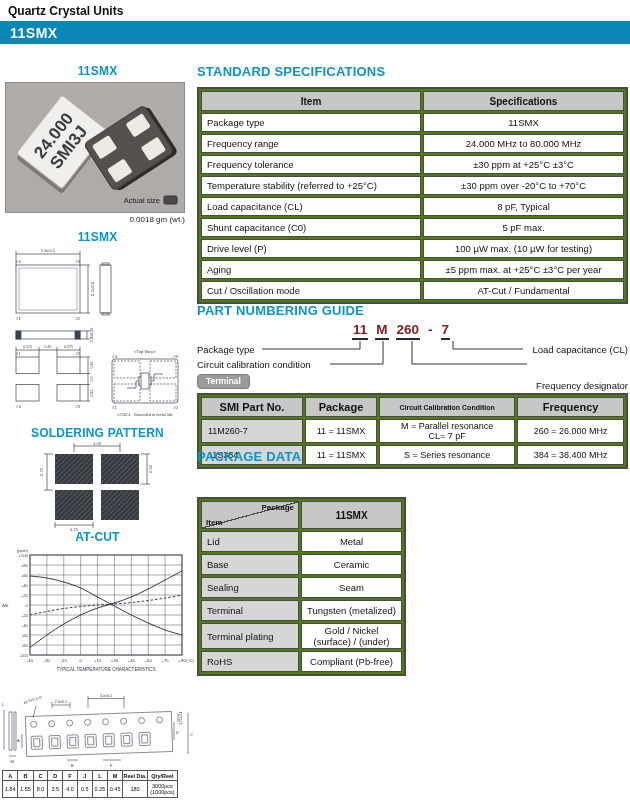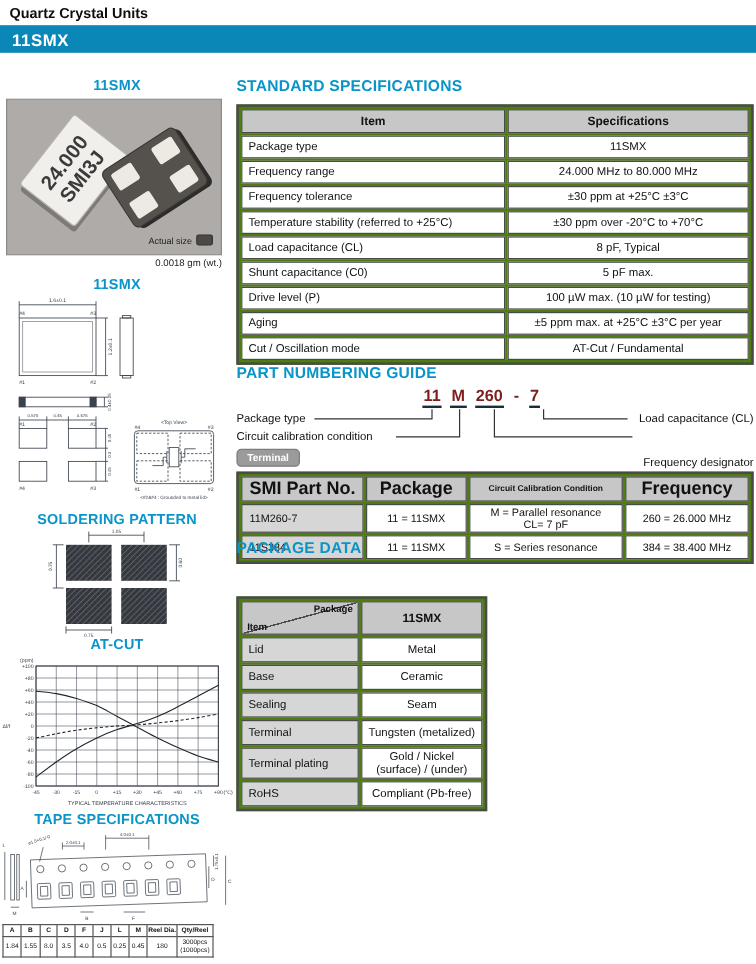--- a/index.html
+++ b/index.html
@@ -21,21 +21,21 @@
   table.dtab th,table.dtab td{border:1px solid #4a4a4a;background:#fff;}
   table.dtab th{background:#c7c7c7;font-weight:bold;}
 
   table.spec{left:197px;top:87px;width:431px;}
   .spec th{font-size:10px;height:16px;}
   .spec td{font-size:9.5px;height:15px;}
   .spec td.item{text-align:left;padding:1px 5px;width:208px;}
   .spec td.val{text-align:center;}
 
   table.ex{left:197px;top:393px;width:431px;}
-  .ex th{font-size:15px;height:16px;}
+  .ex th{font-size:11px;height:16px;}
   .ex th.small{font-size:7px;}
   .ex td{font-size:9px;text-align:center;white-space:pre-line;height:16px;}
   .ex td.first{background:#d6d6d6;text-align:left;padding:1px 6px;width:88px;}
 
   table.pkg{left:197px;top:497px;width:209px;}
   .pkg th{font-size:10px;height:24px;}
   .pkg th.diag{width:92px;position:relative;
       background:linear-gradient(to bottom right,transparent calc(50% - .6px),#4a4a4a calc(50% - .6px),#4a4a4a calc(50% + .6px),transparent calc(50% + .6px)),#c7c7c7;}
   .pkg th.diag .c-pkg{position:absolute;top:1px;right:4px;font-size:8px;}
   .pkg th.diag .c-itm{position:absolute;bottom:1px;left:4px;font-size:8px;}
@@ -248,21 +248,20 @@
         <path d="M30.0 31.0C32.8 31.3 41.3 32.0 46.9 33.0C52.5 34.0 58.1 35.3 63.8 37.0C69.4 38.7 75.0 40.5 80.7 43.0C86.3 45.5 91.9 49.0 97.6 52.0C103.2 55.0 108.8 58.0 114.4 61.0C120.1 64.0 125.7 67.2 131.3 70.0C137.0 72.8 142.6 75.5 148.2 78.0C153.9 80.5 159.5 83.0 165.1 85.0C170.7 87.0 179.2 89.2 182.0 90.0" fill="none" stroke="#20262c" stroke-width="0.9"></path>
         <path d="M30.0 102.5C32.8 100.4 41.3 93.9 46.9 90.0C52.5 86.1 58.1 82.3 63.8 79.0C69.4 75.7 75.0 72.7 80.7 70.0C86.3 67.3 91.9 65.0 97.6 63.0C103.2 61.0 108.8 59.8 114.4 58.0C120.1 56.2 125.7 54.3 131.3 52.0C137.0 49.7 142.6 46.8 148.2 44.0C153.9 41.2 159.5 38.0 165.1 35.0C170.7 32.0 179.2 27.5 182.0 26.0" fill="none" stroke="#20262c" stroke-width="0.9"></path>
         <path d="M30.0 70.0C32.8 69.4 41.3 67.6 46.9 66.5C52.5 65.4 58.1 64.3 63.8 63.5C69.4 62.7 75.0 62.1 80.7 61.5C86.3 60.9 91.9 60.4 97.6 60.0C103.2 59.6 108.8 59.4 114.4 59.0C120.1 58.6 125.7 58.1 131.3 57.5C137.0 56.9 142.6 56.3 148.2 55.5C153.9 54.8 159.5 53.9 165.1 53.0C170.7 52.1 179.2 50.5 182.0 50.0" fill="none" stroke="#20262c" stroke-width="0.9" stroke-dasharray="2.6 1.9"></path>
       </g>
     <text x="28" y="7" text-anchor="end" font-size="4.3" fill="#3a424c">(ppm)</text>
     <text x="194" y="116.5" text-anchor="end" font-size="4.3" fill="#3a424c">(°C)</text>
     <text x="2" y="62" font-size="4.3" fill="#3a424c">Δf/f</text>
     <text x="106" y="126" text-anchor="middle" font-size="4.6" fill="#3a424c">TYPICAL TEMPERATURE CHARACTERISTICS</text>
   </svg>
 
-  <div class="sec-title left" style="top:676px;">TAPE SPECIFICATIONS</div>
 
   <svg class="abs" style="left:0;top:692px;" width="195" height="78" viewBox="0 0 195 78" stroke="#39424d" stroke-width="0.6" fill="none" font-size="4">
 
     <rect x="9" y="20" width="3" height="38"></rect>
       <rect x="14" y="20" width="2" height="38"></rect>
     <line x1="4" y1="18" x2="4" y2="58"></line>
     <text x="2" y="14" fill="#39424d" stroke="none">L</text>
     <line x1="9" y1="64" x2="16" y2="64"></line>
     <text x="10.5" y="70.5" fill="#39424d" stroke="none">M</text>
 

